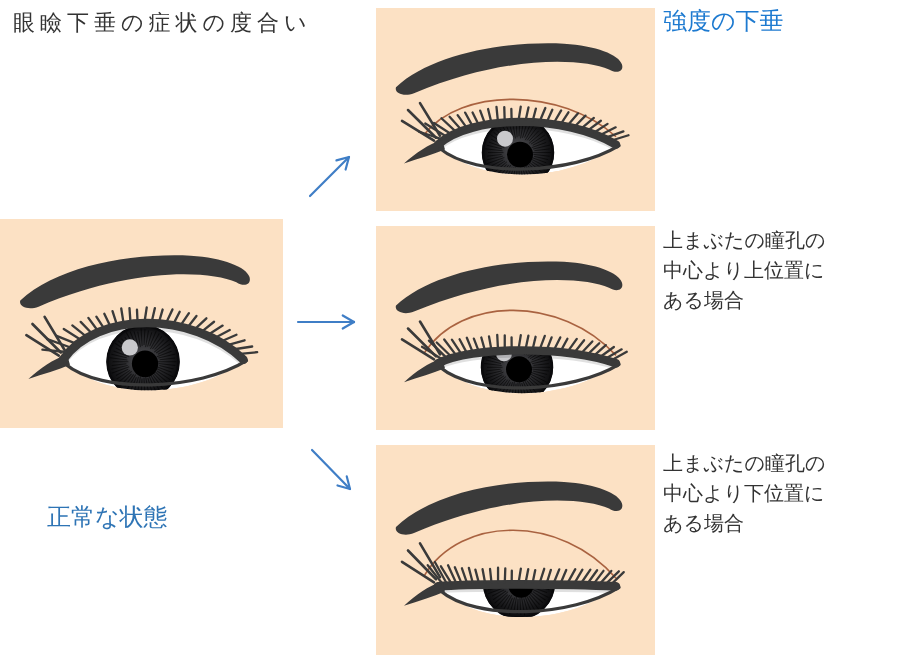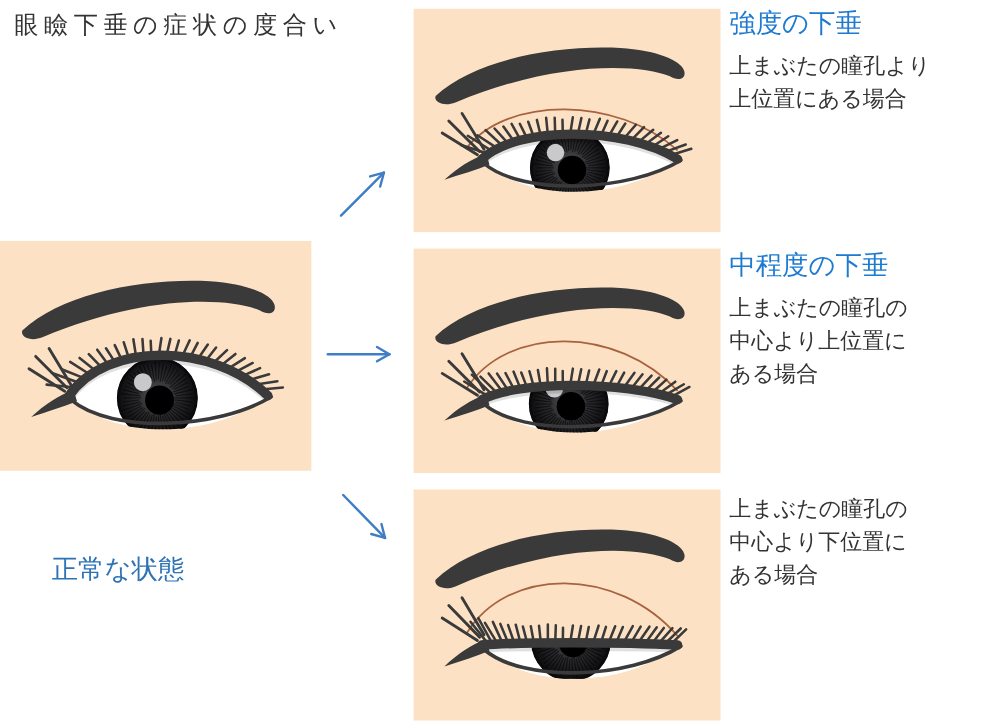--- a/index.html
+++ b/index.html
@@ -265,22 +265,20 @@
         <line x1="212.30170113375823" y1="123.29976938357697" x2="224.88163247930248" y2="113.87329519980088" stroke="#3a3a3a" stroke-width="2.3" stroke-linecap="round"></line>
         <line x1="218.65598678892232" y1="125.53373133108133" x2="231.5386723826491" y2="117.0026378463281" stroke="#3a3a3a" stroke-width="2.3" stroke-linecap="round"></line>
         <line x1="224.79779479116664" y1="127.98911868047732" x2="239.66068247056907" y2="120.50730002020512" stroke="#3a3a3a" stroke-width="2.3" stroke-linecap="round"></line>
         <line x1="230.70178525166742" y1="130.6670487975451" x2="247.397813304849" y2="124.61303581332135" stroke="#3a3a3a" stroke-width="2.3" stroke-linecap="round"></line>
         <line x1="236.34252808929963" y1="133.5688867606919" x2="252.48448052797522" y2="128.49670762762008" stroke="#3a3a3a" stroke-width="2.3" stroke-linecap="round"></line>
       </g>
     </svg>
 </div>
 <div class="caption" id="caption-mild">
   <div class="heading">強度の下垂</div>
-  <div class="desc">上まぶたの瞳孔より
-上位置にある場合</div>
 </div>
 
 <div class="panel" id="panel-moderate">
   <svg class="eye" viewBox="0 0 279 205" preserveAspectRatio="none">
       <defs>
         <radialGradient id="grad-moderate" cx="50%" cy="48%" r="55%">
           <stop offset="0%" stop-color="#56565a"></stop>
           <stop offset="45%" stop-color="#2d2d30"></stop>
           <stop offset="78%" stop-color="#141416"></stop>
           <stop offset="100%" stop-color="#060607"></stop>
@@ -385,21 +383,20 @@
         <line x1="205.52859139167717" y1="127.66549166049909" x2="216.3372702073816" y2="116.02378222987099" stroke="#3a3a3a" stroke-width="2.3" stroke-linecap="round"></line>
         <line x1="212.04222229373968" y1="128.79867916986234" x2="223.24962591702118" y2="117.77564908640251" stroke="#3a3a3a" stroke-width="2.3" stroke-linecap="round"></line>
         <line x1="218.36844857377724" y1="130.0557754046311" x2="229.83263687107876" y2="119.6964544405703" stroke="#3a3a3a" stroke-width="2.3" stroke-linecap="round"></line>
         <line x1="224.48223489290243" y1="131.43726922160084" x2="237.90083326521264" y2="121.59733739468439" stroke="#3a3a3a" stroke-width="2.3" stroke-linecap="round"></line>
         <line x1="230.35869548761292" y1="132.94382303881198" x2="245.6703913327766" y2="123.94602351276266" stroke="#3a3a3a" stroke-width="2.3" stroke-linecap="round"></line>
         <line x1="235.97312882655922" y1="134.57634351589374" x2="250.77795321004112" y2="126.38446920871023" stroke="#3a3a3a" stroke-width="2.3" stroke-linecap="round"></line>
       </g>
     </svg>
 </div>
 <div class="caption" id="caption-moderate">
-  <div class="heading">中程度の下垂</div>
   <div class="desc">上まぶたの瞳孔の
 中心より上位置に
 ある場合</div>
 </div>
 
 <div class="panel" id="panel-severe">
   <svg class="eye" viewBox="0 0 279 205" preserveAspectRatio="none">
       <defs>
         <radialGradient id="grad-severe" cx="50%" cy="48%" r="55%">
           <stop offset="0%" stop-color="#56565a"></stop>

